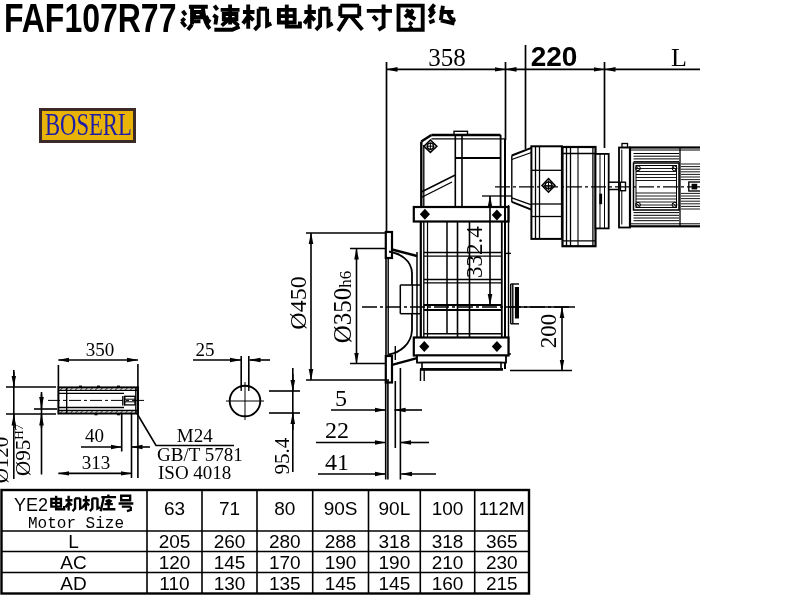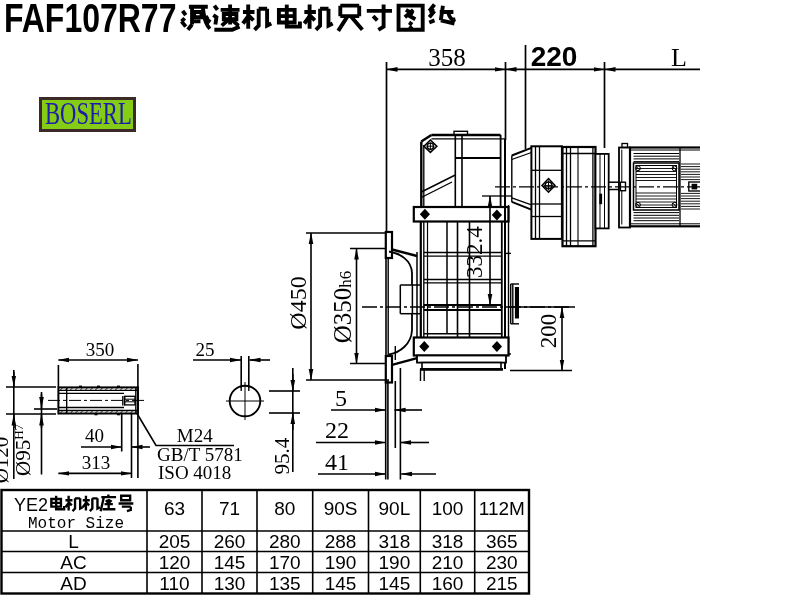--- a/index.html
+++ b/index.html
@@ -1,21 +1,21 @@
 <!DOCTYPE html>
 <html><head>
 <meta charset="utf-8">
 <style>
 html,body{margin:0;padding:0;background:#ffffff;}
 #page{position:relative;width:700px;height:596px;overflow:hidden;background:#ffffff;
  font-family:"Liberation Sans",sans-serif;}
 #titleLatin{position:absolute;left:4px;top:-2px;font-family:"Liberation Sans",sans-serif;
  font-weight:bold;font-size:41px;line-height:41px;color:#000;transform:scaleX(0.78);transform-origin:0 0;white-space:nowrap;}
-#boserl{position:absolute;left:39px;top:97px;width:97px;height:35px;border:3.5px solid #3b2a28;
- box-sizing:border-box;background:#84cc16;}
+#boserl{position:absolute;left:39px;top:108px;width:97px;height:35px;border:3.5px solid #3b2a28;
+ box-sizing:border-box;background:#eab308;}
 #boserl span{position:absolute;left:3px;top:-4px;font-family:"Liberation Serif",serif;
  font-size:31px;line-height:35px;color:#1c1ca8;transform:scaleX(0.73);transform-origin:0 0;white-space:nowrap;}
 svg text{font-family:"Liberation Serif",serif;fill:#000;}
 svg text.sans, svg g.sans text, svg g.sans{font-family:"Liberation Sans",sans-serif;}
 </style>
 </head>
 <body>
 <div id="page">
 <div id="titleLatin">FAF107R77</div>
 <div id="boserl">

